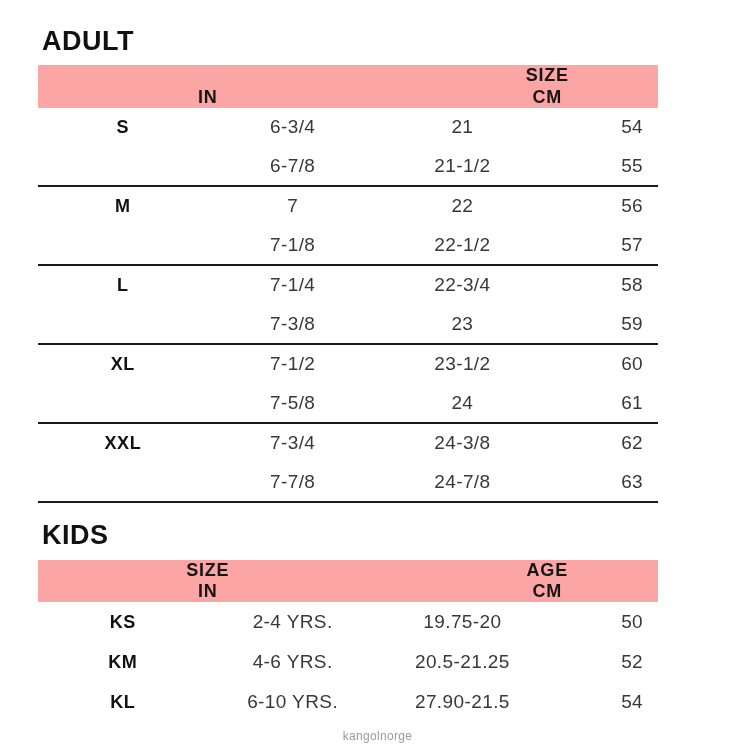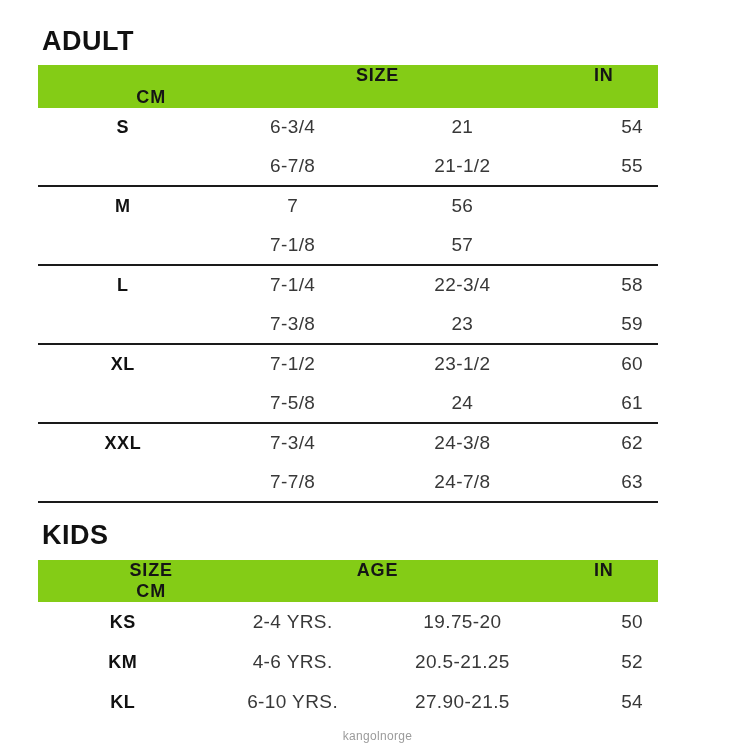--- a/index.html
+++ b/index.html
@@ -32,24 +32,24 @@
   .section-title.kids {
     margin-top: 19px;
     margin-bottom: 12px;
   }
   .size-table {
     margin-left: 38px;
     width: 679px;
   }
   .thead {
     display: grid;
-    grid-template-columns: repeat(3, 1fr);
+    grid-template-columns: repeat(2, 1fr);
     height: 43px;
     align-items: center;
-    background: #84cc16;
+    background: #fca5a5;
   }
   .th {
     text-align: center;
     font-weight: 700;
     font-size: 18px;
     letter-spacing: 0.8px;
     color: #151515;
   }
   .tgroup {
     border-bottom: 2px solid #1a1a1a;
@@ -116,25 +116,27 @@
         <div class="td">6-7/8</div>
         <div class="td">21-1/2</div>
         <div class="td">55</div>
       </div>
     </div>
 
     <div class="tgroup">
       <div class="trow">
         <div class="td label">M</div>
         <div class="td">7</div>
+        <div class="td">22</div>
         <div class="td">56</div>
       </div>
       <div class="trow">
         <div class="td label"></div>
         <div class="td">7-1/8</div>
+        <div class="td">22-1/2</div>
         <div class="td">57</div>
       </div>
     </div>
 
     <div class="tgroup">
       <div class="trow">
         <div class="td label">L</div>
         <div class="td">7-1/4</div>
         <div class="td">22-3/4</div>
         <div class="td">58</div>

